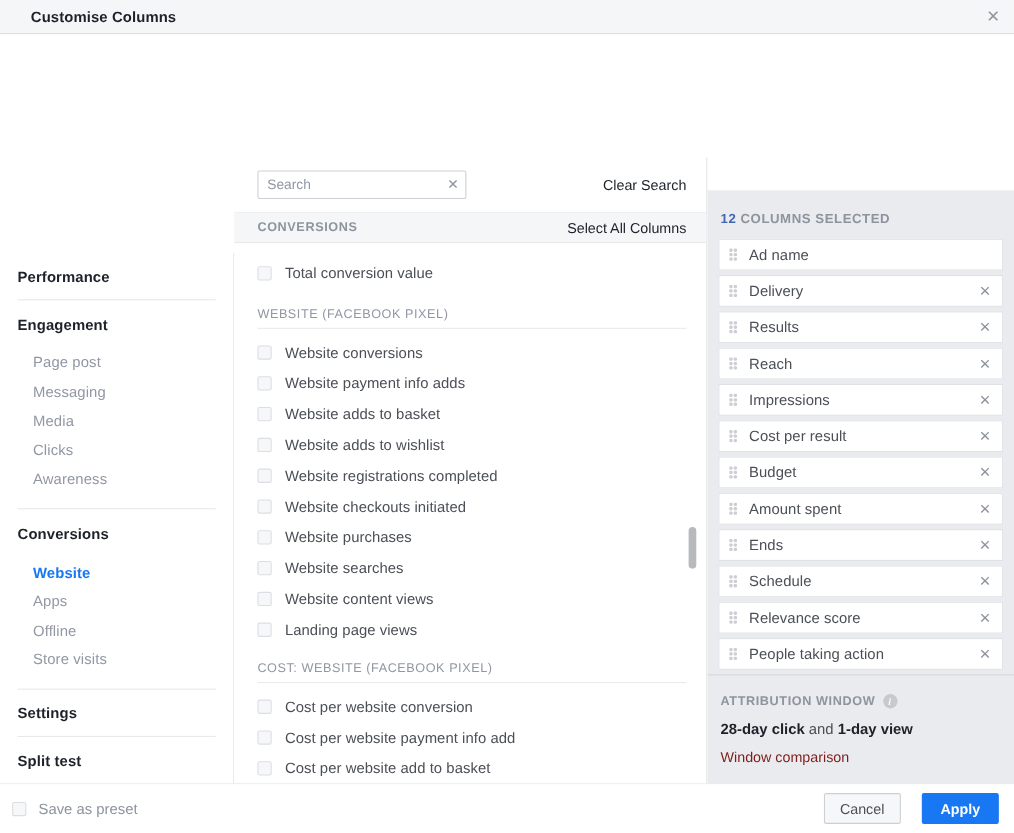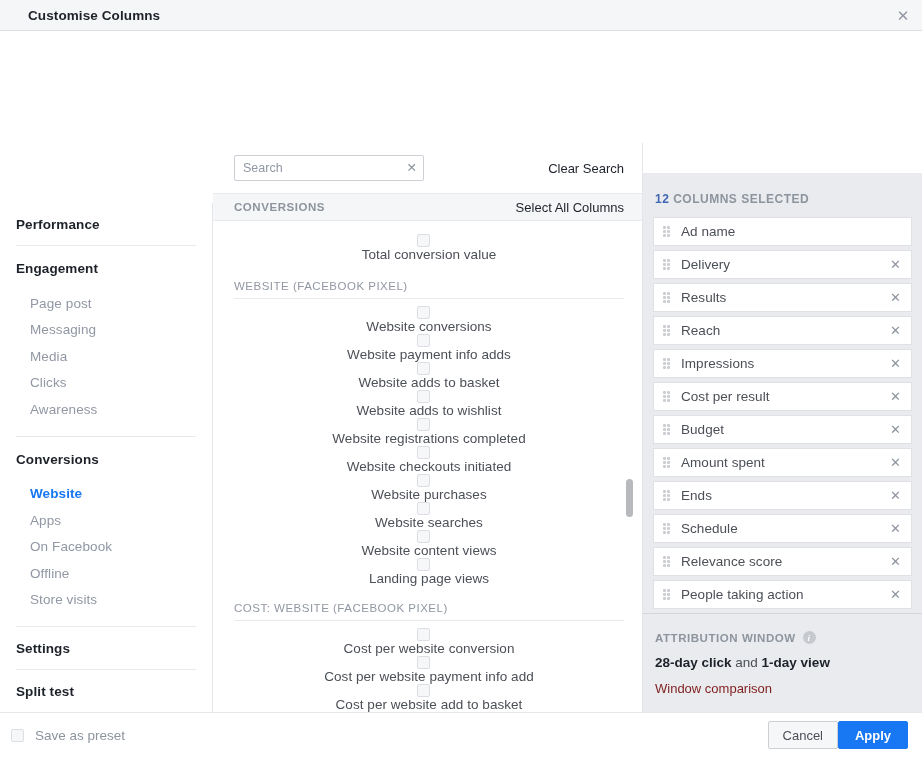--- a/index.html
+++ b/index.html
@@ -105,21 +105,21 @@
   .list-scroll {
     flex: 1 1 auto; overflow: hidden; position: relative;
     padding: 0 18px 0 21px;
   }
   .group-label {
     font-size: 11.5px; color: #9197a3; letter-spacing: .5px;
     padding: 16px 0 6px 0; border-bottom: 1px solid #e9eaec; margin-bottom: 7px;
   }
   .group-label.first { padding-top: 18px; }
   .opt-row {
-    display: flex; align-items: center; height: 28px; cursor: pointer; flex-direction: column;
+    display: flex; align-items: center; height: 28px; cursor: pointer;
   }
   .cbx {
     width: 13px; height: 13px; flex: 0 0 13px;
     border: 1px solid #dcdee3; background: #f6f7f8; border-radius: 2px;
     margin-right: 12px;
   }
   .opt-label { font-size: 13.5px; color: #4b4f56; letter-spacing: .05px; }
   .first-opt { margin-top: 13px; }
 
   .vscroll {
@@ -172,21 +172,21 @@
 
   
   .footer {
     height: 44px; flex: 0 0 44px;
     display: flex; align-items: center; justify-content: space-between;
     padding: 0 14px 0 11px; background: #fff;
   }
   .save-preset { display: flex; align-items: center; cursor: pointer; }
   .save-preset .cbx { margin-right: 11px; }
   .save-preset-label { font-size: 13.5px; color: #8d949e; }
-  .btns { display: flex; gap: 0; }
+  .btns { display: flex; gap: 19px; }
   .btn {
     height: 28px; min-width: 70px; padding: 0 14px;
     font-size: 13px; font-family: "Liberation Sans", sans-serif;
     border-radius: 2px; cursor: pointer; font-weight: bold;
     display: inline-flex; align-items: center; justify-content: center;
   }
   .btn-cancel { background: #f6f7f9; border: 1px solid #ccd0d5; color: #4b4f56; font-weight: normal; }
   .btn-apply { background: #1877f2; border: 1px solid #1877f2; color: #fff; }
 </style>
 </head>
@@ -210,21 +210,20 @@
           <div class="side-item">Page post</div>
           <div class="side-item">Messaging</div>
           <div class="side-item">Media</div>
           <div class="side-item">Clicks</div>
           <div class="side-item">Awareness</div>
         </div>
         <div class="side-group divided pad-bottom">
           <div class="side-head">Conversions</div>
           <div class="side-item active">Website</div>
           <div class="side-item">Apps</div>
-          <div class="side-item">On Facebook</div>
           <div class="side-item">Offline</div>
           <div class="side-item">Store visits</div>
         </div>
         <div class="side-group divided">
           <div class="side-head only">Settings</div>
         </div>
         <div class="side-group divided">
           <div class="side-head only">Split test</div>
         </div>
       </div>

